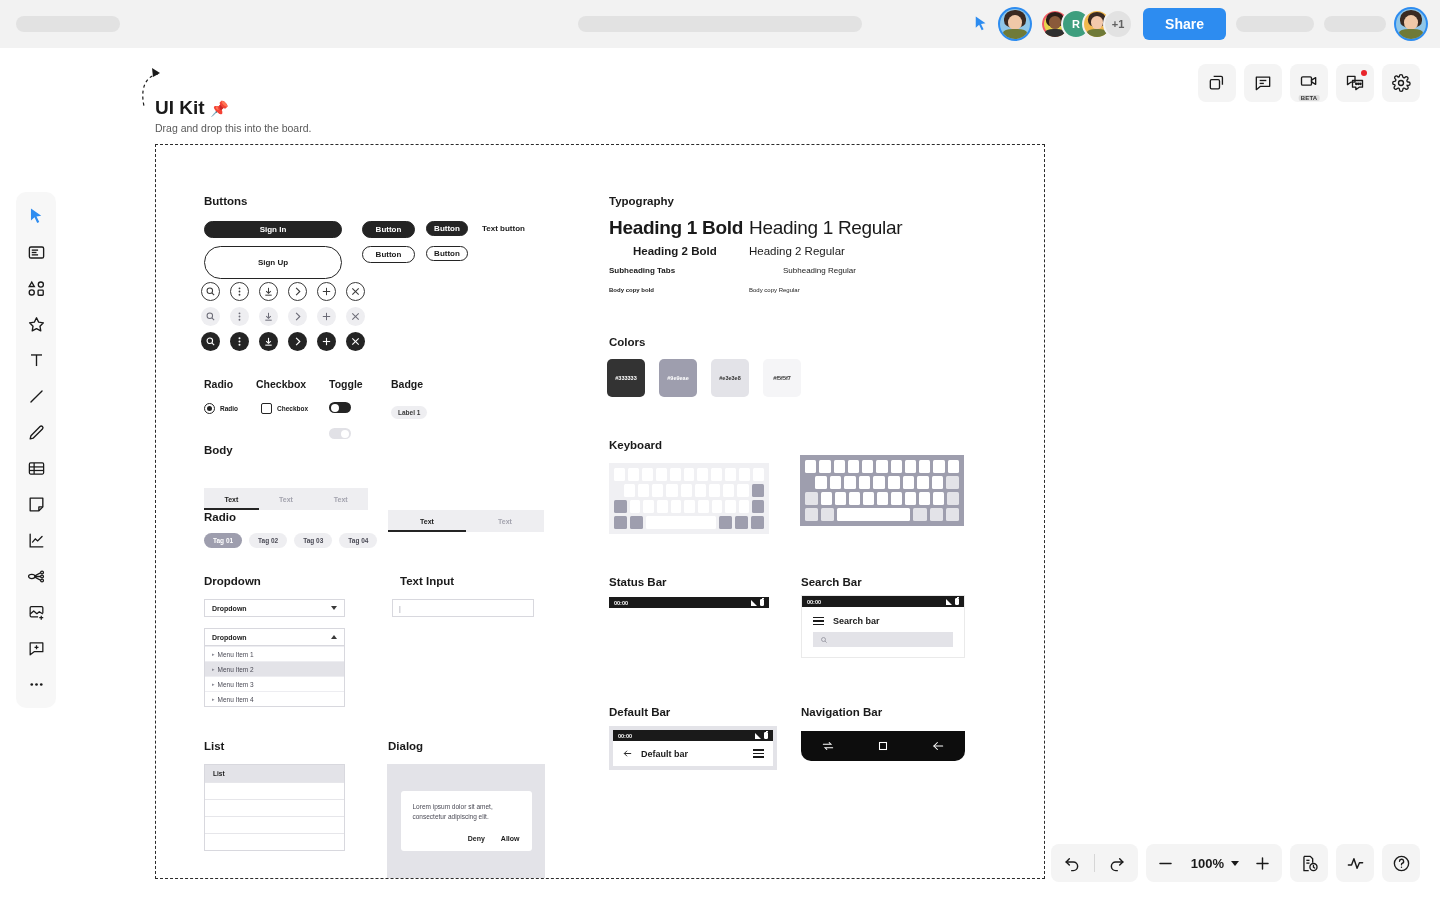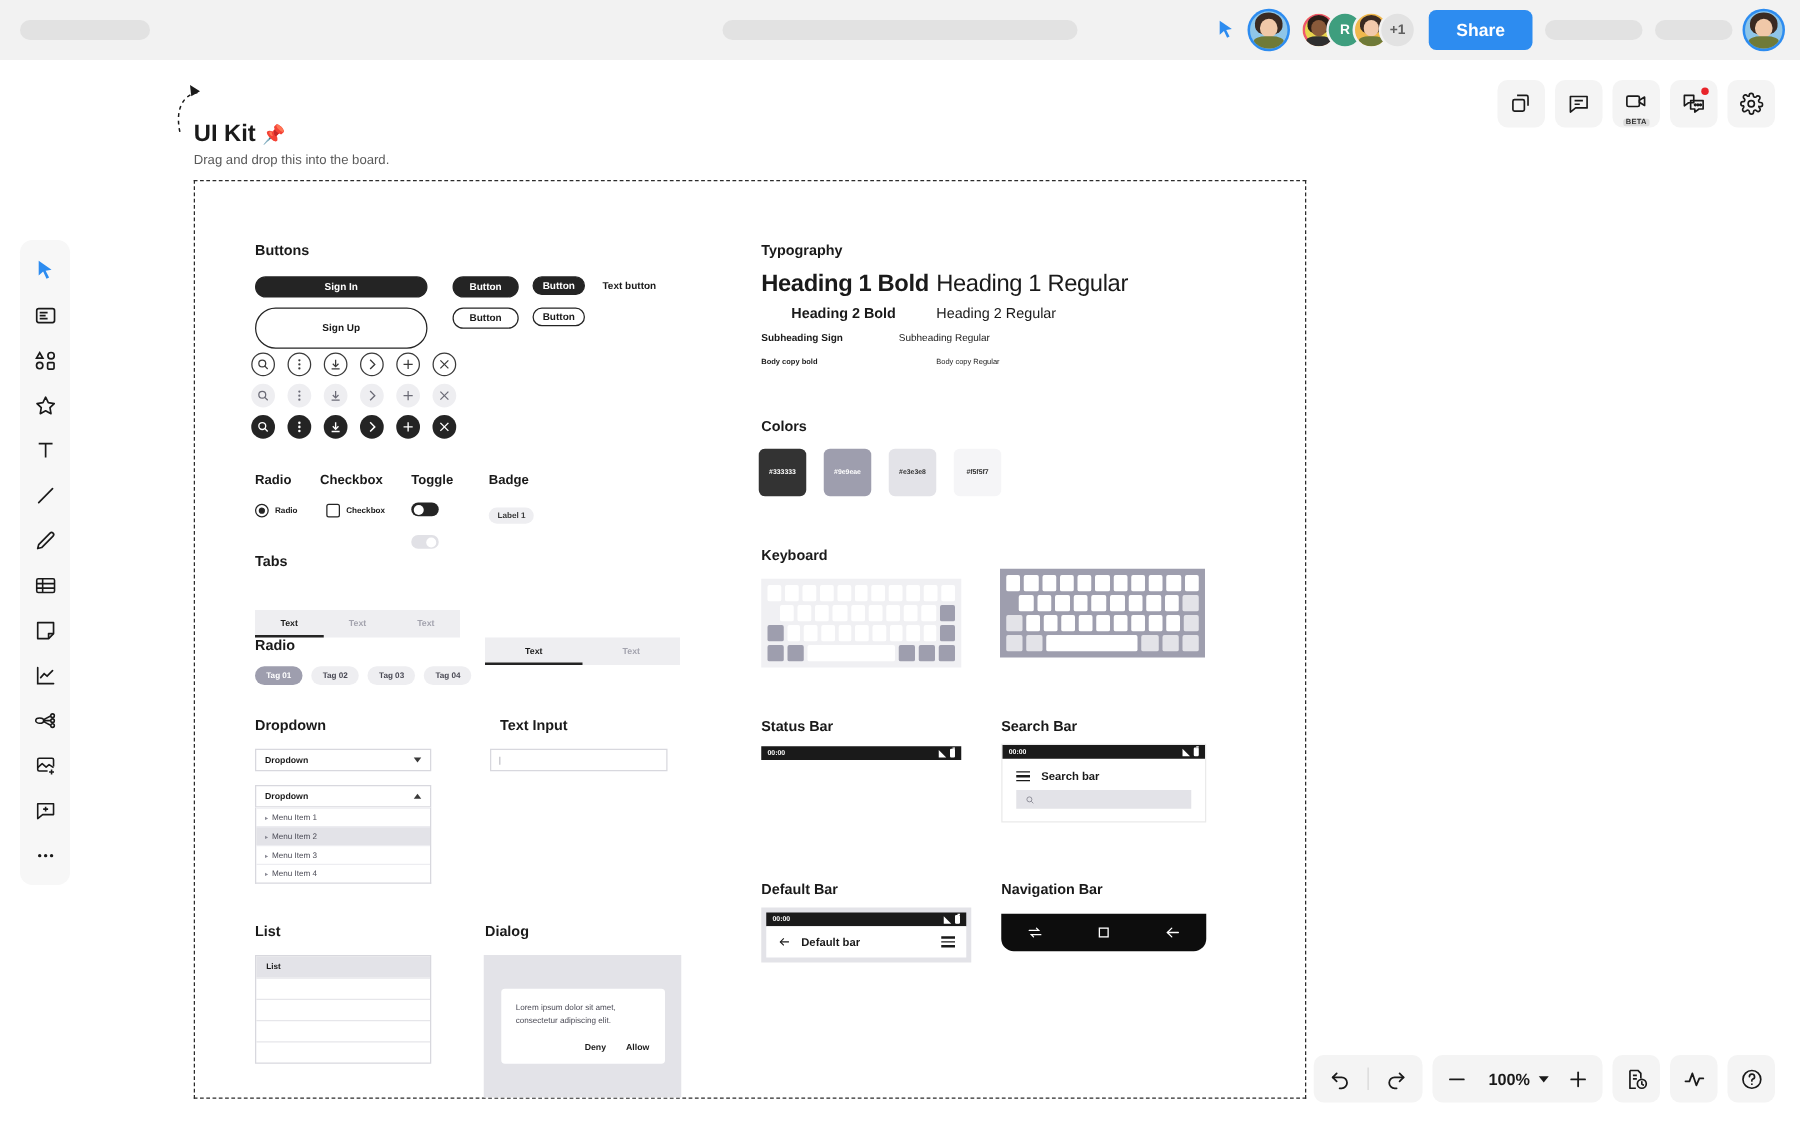--- a/index.html
+++ b/index.html
@@ -560,21 +560,21 @@
       <div class="tg-knob" style="left:2px;"></div>
     </div>
   <div class="abs tg tg-off" style="left:173px;top:272px;">
       <div class="tg-knob" style="left:12px;"></div>
     </div>
 
   <div class="abs" style="left:235px;top:256px;">
     <span class="badge-chip">Label 1</span>
   </div>
 
-  <div class="abs sec-title" style="left:48px;top:299px;">Tabs</div>
+  <div class="abs sec-title" style="left:48px;top:299px;">Body</div>
   <div class="abs tabbar" style="left:48px;top:321px;width:164px;">
     <div class="tabitem act">Text</div>
     <div class="tabitem">Text</div>
     <div class="tabitem">Text</div>
     <div class="tabind" style="left:0;width:54.6px;"></div>
   </div>
   <div class="abs tabbar" style="left:232px;top:321px;width:156px;">
     <div class="tabitem act">Text</div>
     <div class="tabitem">Text</div>
     <div class="tabind" style="left:0;width:78px;"></div>
@@ -639,22 +639,22 @@
         <span class="dlg-act">Allow</span>
       </div>
     </div>
   </div>
 
   <div class="abs sec-title" style="left:453px;top:50px;">Typography</div>
   <div class="abs h1b" style="left:453px;top:72px;">Heading 1 Bold</div>
   <div class="abs h1r" style="left:593px;top:72px;">Heading 1 Regular</div>
   <div class="abs h2b" style="left:477px;top:100px;">Heading 2 Bold</div>
   <div class="abs h2r" style="left:593px;top:100px;">Heading 2 Regular</div>
-  <div class="abs shb" style="left:453px;top:121px;">Subheading Sign</div>
-  <div class="abs shr" style="left:563px;top:121px;">Subheading Regular</div>
+  <div class="abs shb" style="left:453px;top:121px;">Subheading Tabs</div>
+  <div class="abs shr" style="left:627px;top:121px;">Subheading Regular</div>
   <div class="abs bcb" style="left:453px;top:142px;">Body copy bold</div>
   <div class="abs bcr" style="left:593px;top:142px;">Body copy Regular</div>
 
   <div class="abs sec-title" style="left:453px;top:191px;">Colors</div>
   <div class="abs" style="left:451px;top:214px;display:flex;gap:14px;">
     <div class="swatch" style="background:#333333;color:#fff;">#333333</div>
     <div class="swatch" style="background:#9e9eae;color:#fff;">#9e9eae</div>
     <div class="swatch" style="background:#e3e3e8;color:#333;">#e3e3e8</div>
     <div class="swatch" style="background:#f5f5f7;color:#333;">#f5f5f7</div>
   </div>

